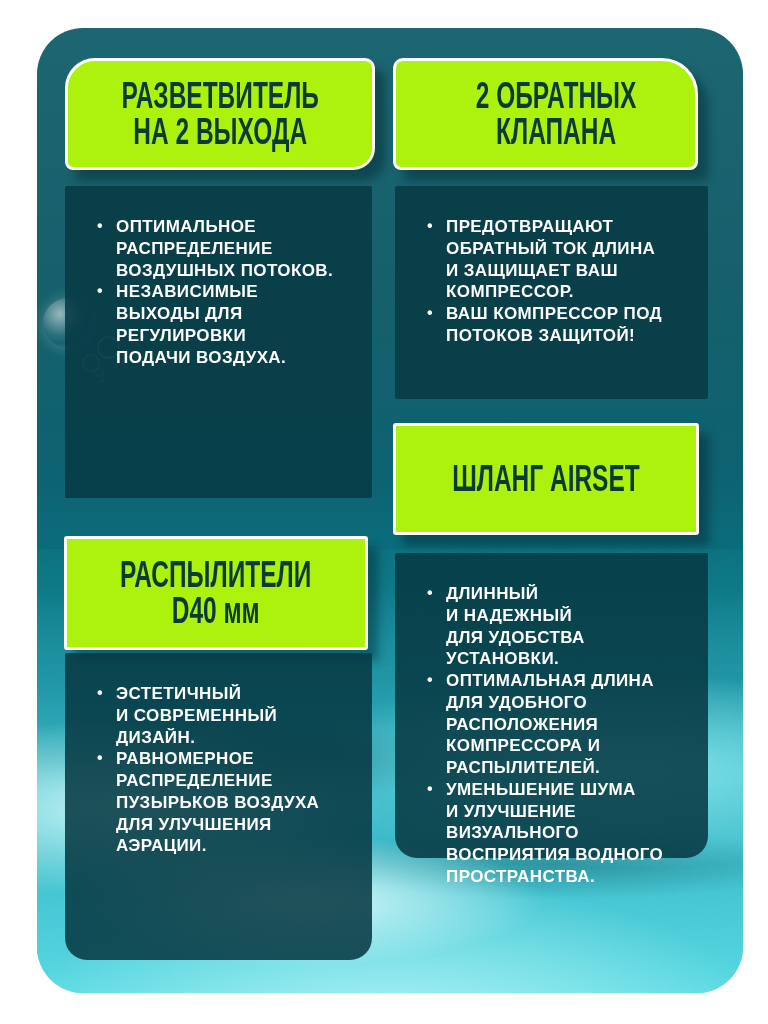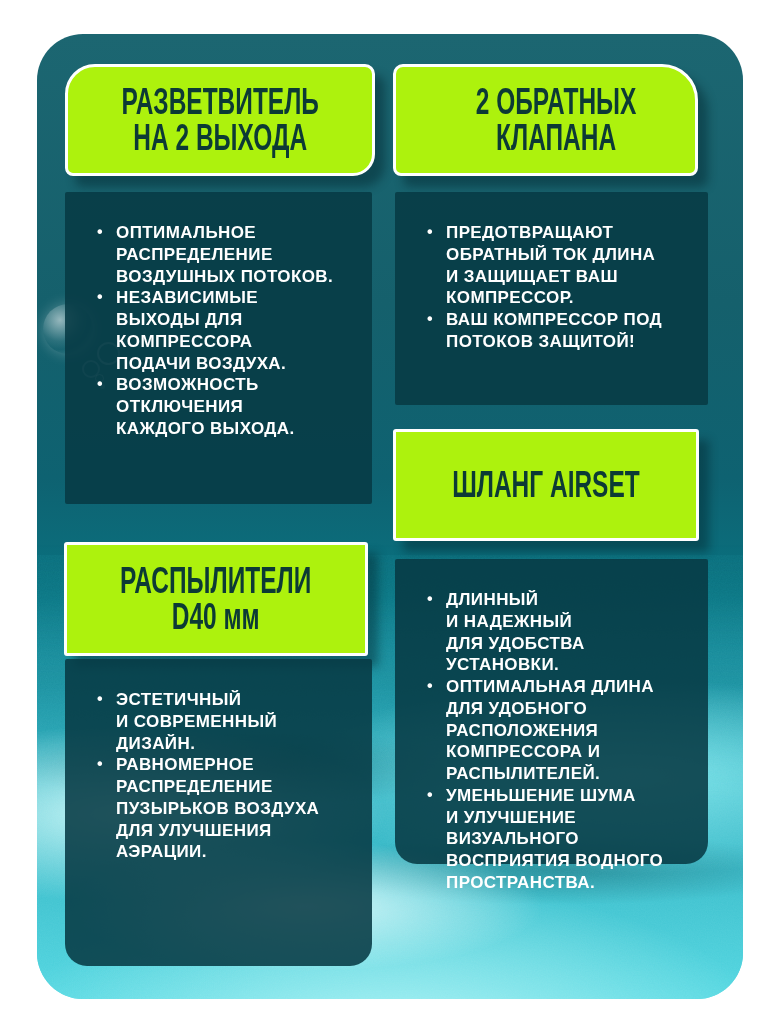--- a/index.html
+++ b/index.html
@@ -4,21 +4,20 @@
 <style>
   html,body { margin:0; padding:0; background:#ffffff; }
   .page {
     position:relative; width:768px; height:1024px; background:#ffffff;
     font-family:"Liberation Sans", sans-serif; overflow:hidden;
   }
   .card {
     position:absolute; left:37px; top:28px; width:706px; height:965px;
     border-radius:46px; overflow:hidden;
     background:linear-gradient(180deg,#1c6671 0%, #15606c 28%, #0e6271 46%, #0a7280 58%, #1d96a6 68%, #35b9c9 78%, #4fd2dd 88%, #5cdde5 100%);
-    margin-top:6px;
   }
   
   .dunes {
     position:absolute; left:0; right:0; bottom:0; height:48%;
     background:
       radial-gradient(55% 28% at 12% 60%, rgba(205,250,250,0.95) 0%, rgba(205,250,250,0) 68%),
       radial-gradient(70% 30% at 84% 52%, rgba(140,238,243,0.85) 0%, rgba(140,238,243,0) 70%),
       radial-gradient(48% 20% at 38% 80%, rgba(228,253,253,0.9) 0%, rgba(228,253,253,0) 70%),
       radial-gradient(46% 12% at 30% 50%, rgba(10,72,82,0.45) 0%, rgba(10,72,82,0) 70%),
       radial-gradient(52% 11% at 74% 72%, rgba(10,72,82,0.4) 0%, rgba(10,72,82,0) 70%),
@@ -101,27 +100,22 @@
     <div class="panel p-splitter">
       <ul class="features">
           <li>
             <span class="btxt">ОПТИМАЛЬНОЕ
 РАСПРЕДЕЛЕНИЕ
 ВОЗДУШНЫХ ПОТОКОВ.</span>
           </li>
           <li>
             <span class="btxt">НЕЗАВИСИМЫЕ
 ВЫХОДЫ ДЛЯ
-КОМПРЕССОРА
+РЕГУЛИРОВКИ
 ПОДАЧИ ВОЗДУХА.</span>
-          </li>
-          <li>
-            <span class="btxt">ВОЗМОЖНОСТЬ
-ОТКЛЮЧЕНИЯ
-КАЖДОГО ВЫХОДА.</span>
           </li>
         </ul>
     </div>
 
     <div class="hdr h-valves">
       <span class="hdr-text">2 ОБРАТНЫХ
 КЛАПАНА</span>
     </div>
     <div class="panel p-valves">
       <ul class="features">

